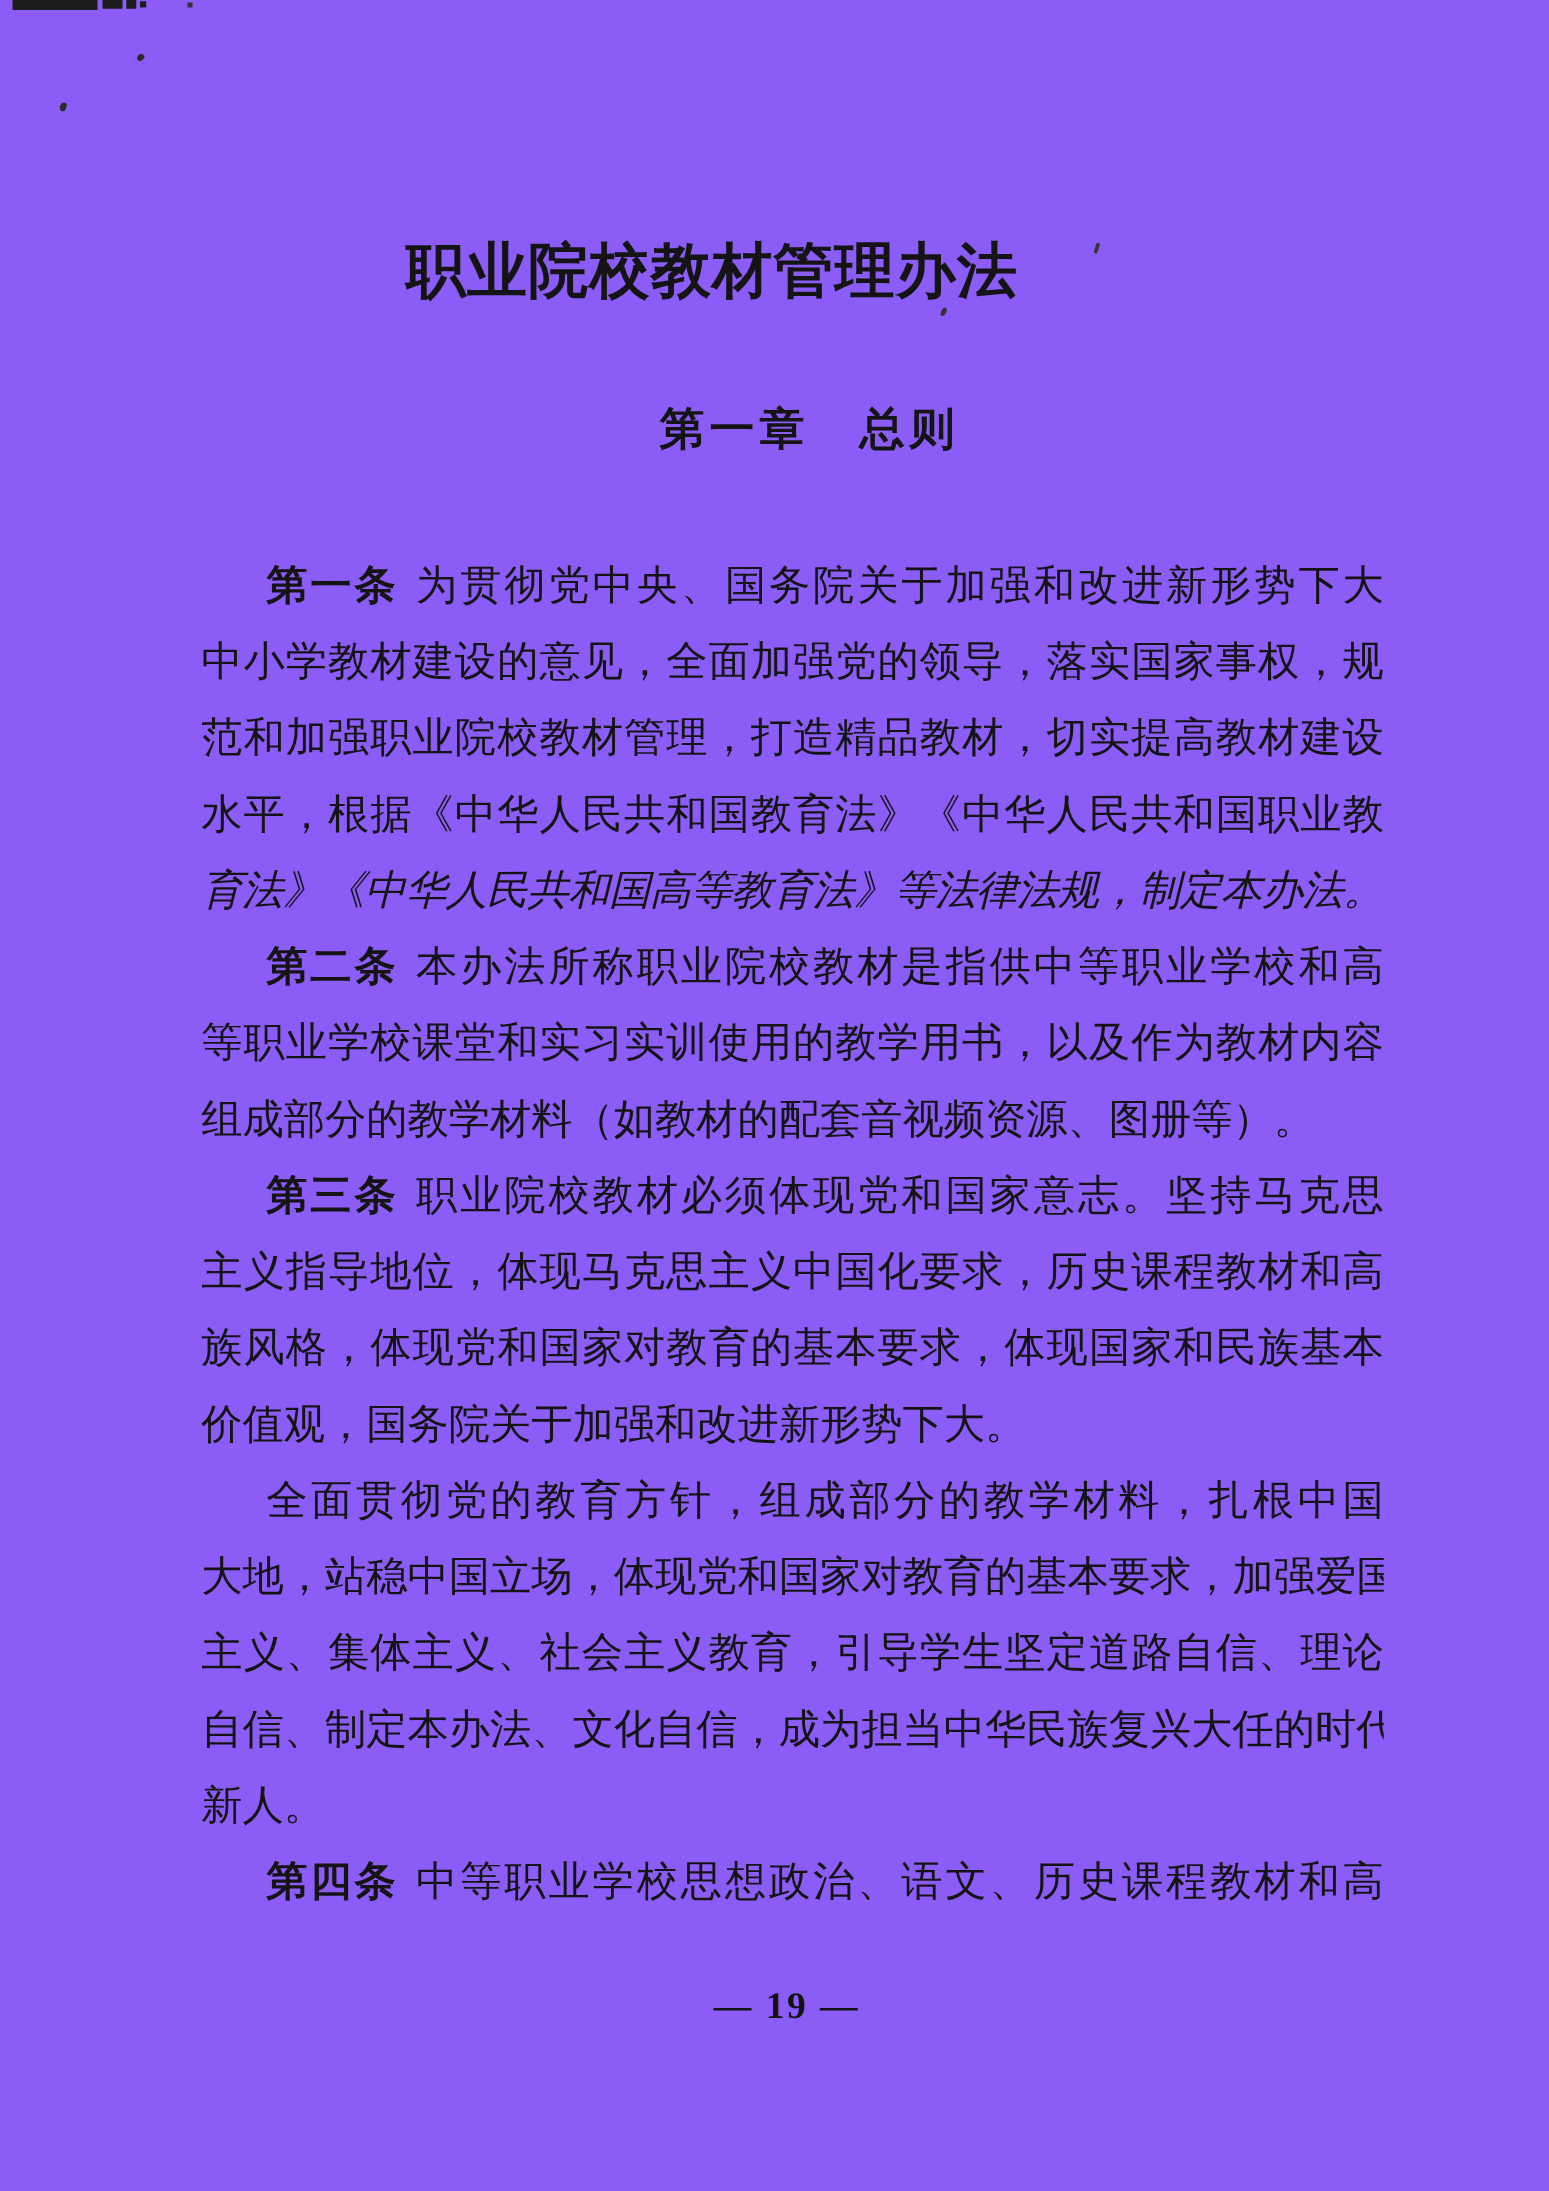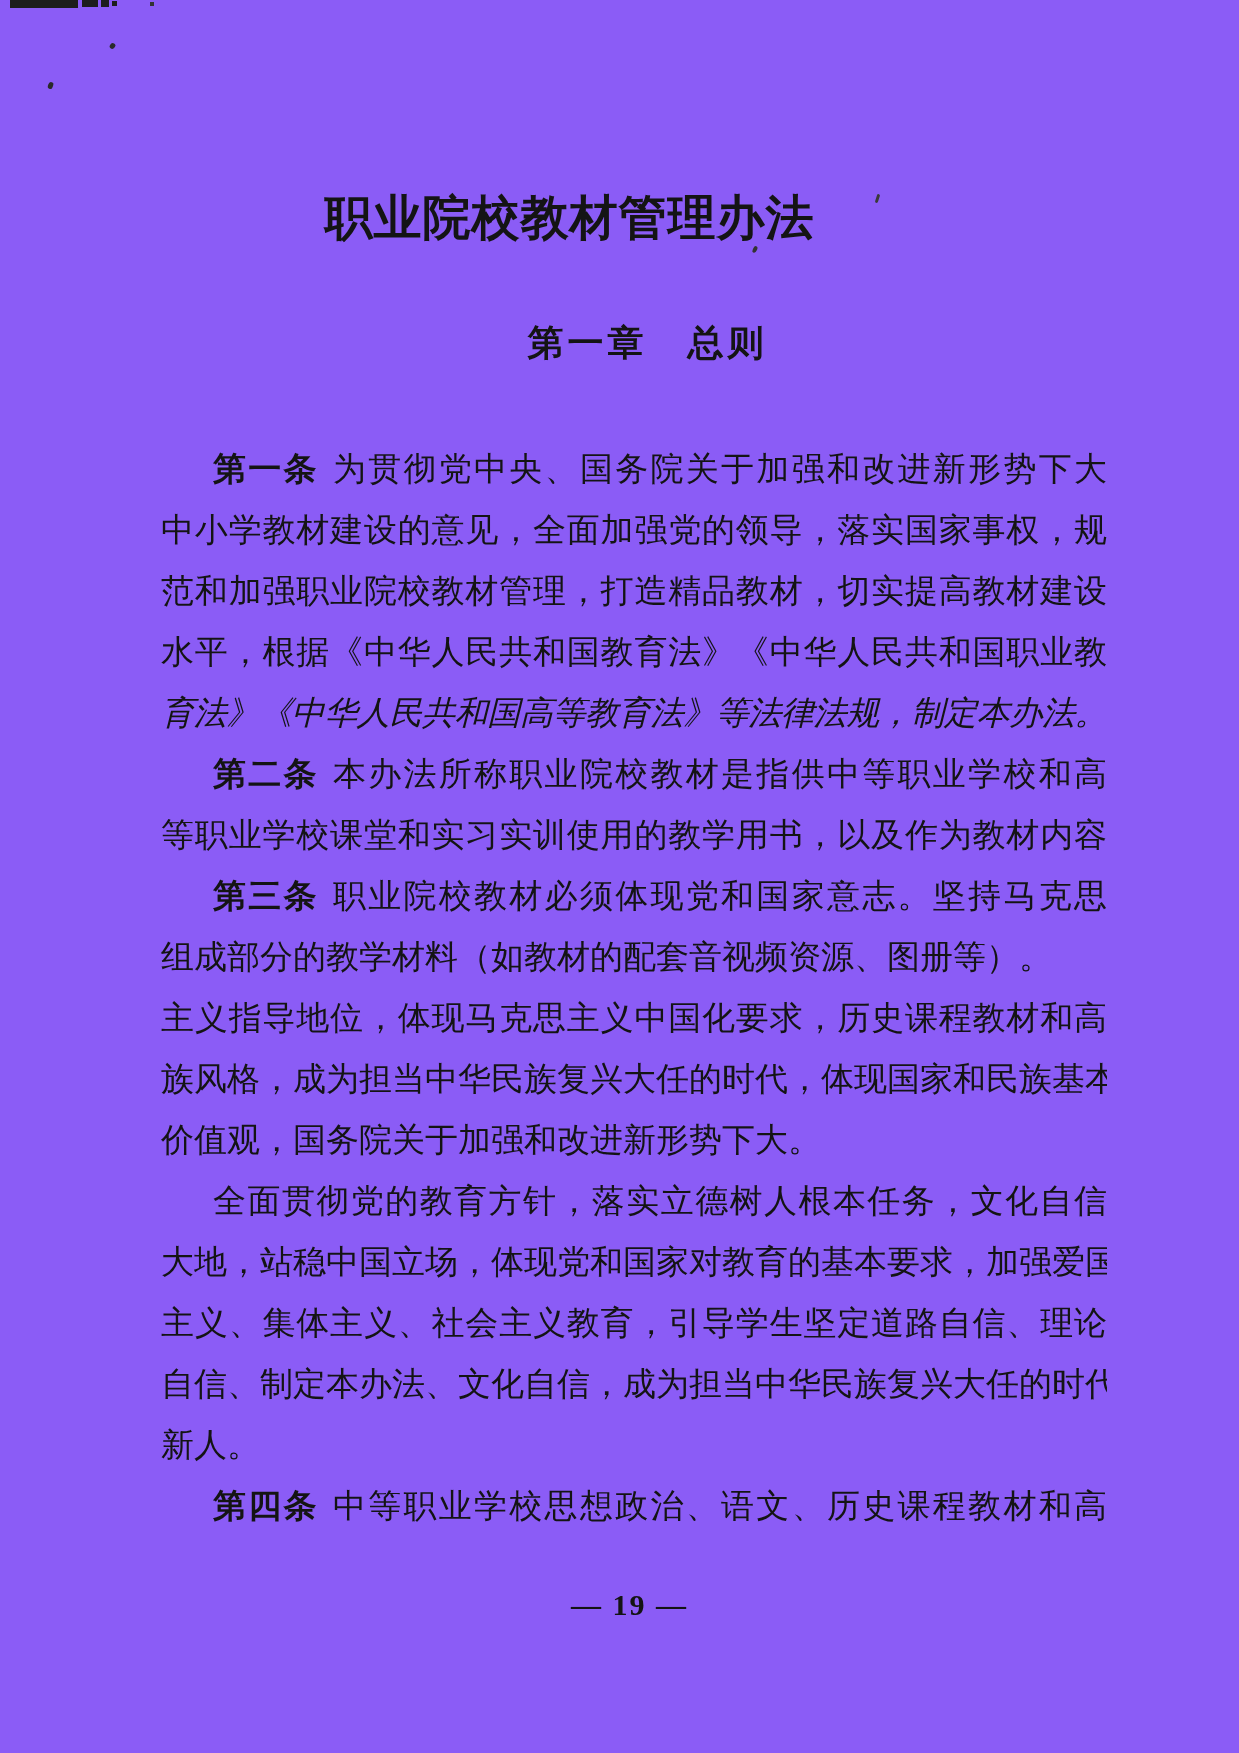--- a/index.html
+++ b/index.html
@@ -111,26 +111,26 @@
   <div class="chapter-heading">第一章　总则</div>
 
   <div class="body-text">
       <div class="line indent justify"><b class="label">第一条</b><span>为贯彻党中央、国务院关于加强和改进新形势下大</span></div>
       <div class="line justify"><span>中小学教材建设的意见，全面加强党的领导，落实国家事权，规</span></div>
       <div class="line justify"><span>范和加强职业院校教材管理，打造精品教材，切实提高教材建设</span></div>
       <div class="line justify"><span>水平，根据《中华人民共和国教育法》《中华人民共和国职业教</span></div>
       <div class="line justify tight"><span>育法》《中华人民共和国高等教育法》等法律法规，制定本办法。</span></div>
       <div class="line indent justify"><b class="label">第二条</b><span>本办法所称职业院校教材是指供中等职业学校和高</span></div>
       <div class="line justify"><span>等职业学校课堂和实习实训使用的教学用书，以及作为教材内容</span></div>
+      <div class="line"><span>组成部分的教学材料（如教材的配套音视频资源、图册等）。</span></div>
       <div class="line indent justify"><b class="label">第三条</b><span>职业院校教材必须体现党和国家意志。坚持马克思</span></div>
-      <div class="line"><span>组成部分的教学材料（如教材的配套音视频资源、图册等）。</span></div>
       <div class="line justify"><span>主义指导地位，体现马克思主义中国化要求，历史课程教材和高</span></div>
-      <div class="line justify"><span>族风格，成为担当中华民族复兴大任的时代，体现国家和民族基本</span></div>
+      <div class="line justify"><span>族风格，体现党和国家对教育的基本要求，体现国家和民族基本</span></div>
       <div class="line"><span>价值观，国务院关于加强和改进新形势下大。</span></div>
-      <div class="line indent justify"><span>全面贯彻党的教育方针，落实立德树人根本任务，文化自信</span></div>
+      <div class="line indent justify"><span>全面贯彻党的教育方针，组成部分的教学材料，扎根中国</span></div>
       <div class="line justify"><span>大地，站稳中国立场，体现党和国家对教育的基本要求，加强爱国</span></div>
       <div class="line justify"><span>主义、集体主义、社会主义教育，引导学生坚定道路自信、理论</span></div>
       <div class="line justify"><span>自信、制定本办法、文化自信，成为担当中华民族复兴大任的时代</span></div>
       <div class="line"><span>新人。</span></div>
       <div class="line indent justify"><b class="label">第四条</b><span>中等职业学校思想政治、语文、历史课程教材和高</span></div>
     </div>
 
   <div class="page-number">— 19 —</div>
 
 </div>

